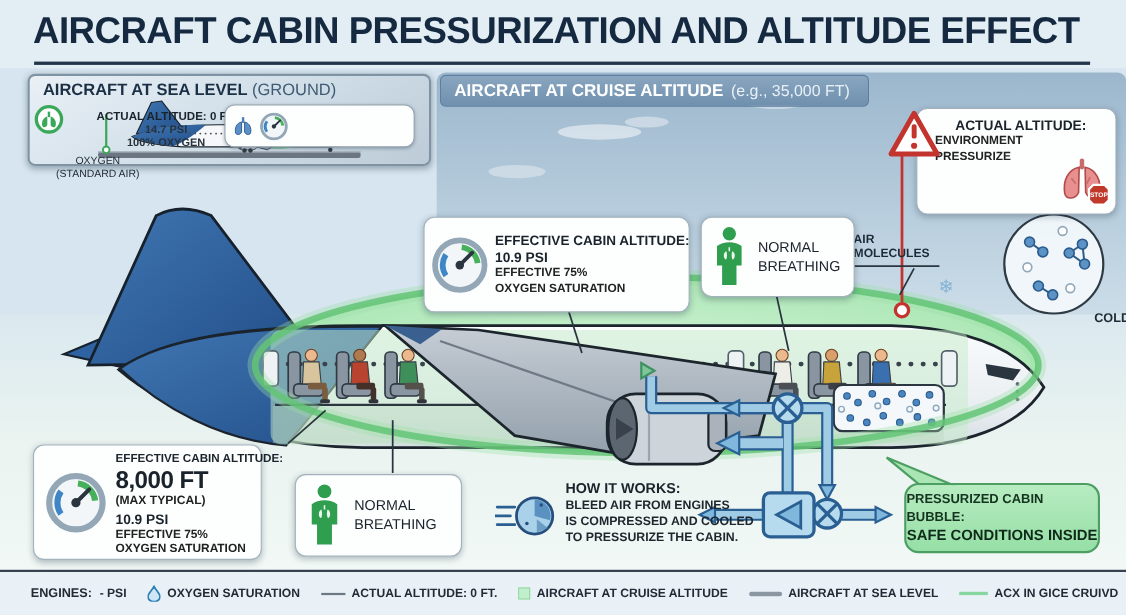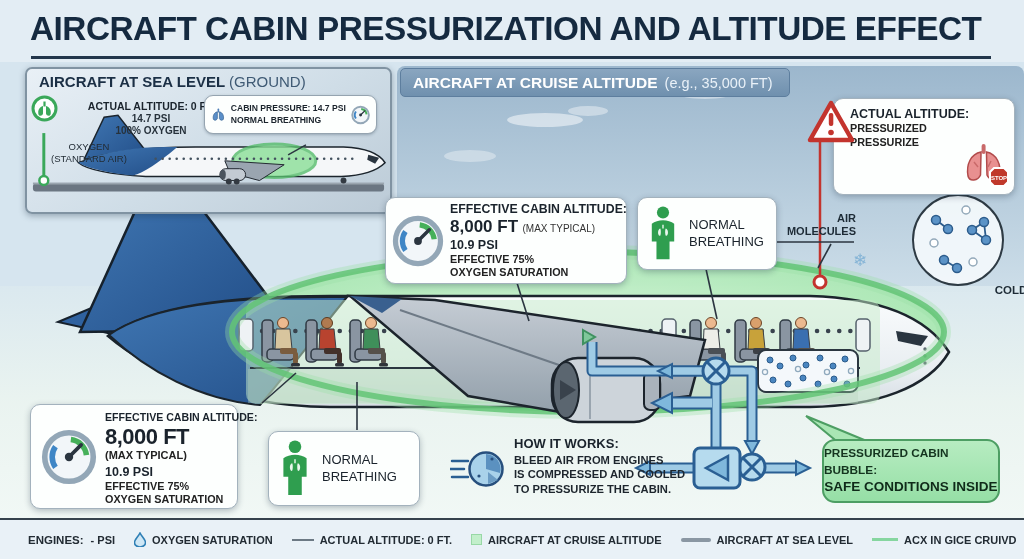--- a/index.html
+++ b/index.html
@@ -8,21 +8,21 @@
          font-family:"Liberation Sans",sans-serif;color:#1a232c;background:#d6e5ef;padding-left:20px;}
   .abs{position:absolute;}
   
   .topstrip{left:0;top:0;width:1024px;height:62px;background:#e3edf4;z-index:2;}
   .title{left:30px;top:9px;font-size:34px;font-weight:800;letter-spacing:-.5px;
          color:#152a40;white-space:nowrap;z-index:5;transform:scaleX(.98);transform-origin:left;}
   .title-rule{left:31px;top:56px;width:960px;height:3px;background:#22364b;z-index:5;}
   
   .scene{left:0;top:0;width:1024px;height:559px;z-index:1;pointer-events:none;}
   
-  .sea-panel{left:25px;top:67px;width:367px;height:147px;border:2px solid #8093a2;border-radius:7px;
+  .sea-panel{left:25px;top:67px;width:367px;height:84px;border:2px solid #8093a2;border-radius:7px;
              background:linear-gradient(150deg,#e9f0f6 0%,#cfdde7 55%,#bccbd7 100%);
              box-shadow:0 2px 6px rgba(30,50,70,.35);z-index:3;}
   .sea-svg{left:0;top:0;width:100%;height:100%;z-index:1;}
   .sea-head{left:12px;top:4px;font-size:15px;font-weight:800;color:#1b2f45;z-index:2;white-space:nowrap;}
   .sea-head .lite{font-weight:400;color:#3f5a74;}
   .sea-alt{left:58px;top:31px;width:132px;text-align:center;z-index:2;line-height:1.2;}
   .sea-alt .b1{font-size:10.5px;font-weight:800;white-space:nowrap;}
   .sea-alt .b2,.sea-alt .b3{font-size:10px;font-weight:600;color:#27323c;}
   .oxy-marker{left:24px;top:72px;font-size:9.5px;line-height:1.25;color:#222c35;z-index:2;text-align:center;}
   .oxy-badge{left:4px;top:26px;width:27px;height:27px;z-index:2;}
@@ -33,29 +33,29 @@
   
   .cruise-banner{left:400px;top:68px;width:390px;height:29px;border-radius:5px;
                  background:linear-gradient(#8aa6c0,#6f90ae);border:1px solid #5d7e9e;
                  display:flex;align-items:center;padding-left:12px;z-index:3;white-space:nowrap;}
   .cruise-banner .b{font-size:15.5px;font-weight:800;color:#ffffff;}
   .cruise-banner .lite{font-size:14.5px;font-weight:400;color:#e9f1f8;margin-left:7px;}
   
   .card{background:#fdfffe;border:1.5px solid #a3b2bd;border-radius:10px;
         box-shadow:0 2px 6px rgba(25,45,65,.3);z-index:3;}
   .warn-card{left:833px;top:98px;width:182px;height:97px;padding:7px 8px 6px 16px;line-height:1.3;}
-  .warn-card .h{font-size:12.5px;font-weight:800;}
+  .warn-card .h{font-size:12.5px;font-weight:800;text-align:center;}
   .warn-card .alt{font-size:17px;font-weight:800;}
   .warn-card .note{font-size:9.5px;font-weight:400;color:#333;}
   .warn-card .psi{font-size:13px;font-weight:800;margin-top:3px;}
   .warn-card .env{font-size:10.8px;font-weight:600;color:#222;line-height:1.25;}
   .warn-tri{left:-28px;top:0px;width:50px;height:46px;}
   .warn-lungs{right:4px;bottom:4px;width:52px;height:48px;position:absolute;}
   
-  .air-label{left:776px;top:212px;width:80px;text-align:right;font-size:11px;line-height:1.2;
+  .air-label{left:776px;top:212px;width:80px;text-align:left;font-size:11px;line-height:1.2;
              color:#1d2b36;z-index:3;font-weight:600;}
   .cold-label{left:980px;top:284px;width:62px;text-align:center;font-size:11.5px;color:#1d2b36;z-index:3;font-weight:600;}
   .snowflake{left:853px;top:250px;font-size:17px;color:#85b4d6;z-index:3;}
   
   .cab-top{left:385px;top:197px;width:242px;height:87px;display:flex;align-items:center;padding:4px 4px 4px 6px;}
   .cab-top .txt{line-height:1.22;white-space:nowrap;}
   .cab-top .h{font-size:12.3px;font-weight:800;}
   .cab-top .alt{font-size:17px;font-weight:800;}
   .cab-top .note{font-size:10px;font-weight:400;color:#333;}
   .cab-top .psi{font-size:12.5px;font-weight:800;}
@@ -390,24 +390,20 @@
     <div class="abs oxy-marker">
       <div>OXYGEN</div>
       <div>(STANDARD AIR)</div>
     </div>
     <div class="abs sea-card">
       <svg width="20" height="19" viewBox="0 0 22 20">
         <rect x="9.8" y="1" width="2.4" height="6" rx="1" fill="#4f7fb8"></rect>
         <path d="M9.5,6 C4.5,7 2.5,12 3.5,17 C4.5,19.5 8.5,19 9.5,16 Z" fill="#5b8fc9" stroke="#33608f"></path>
         <path d="M12.5,6 C17.5,7 19.5,12 18.5,17 C17.5,19.5 13.5,19 12.5,16 Z" fill="#5b8fc9" stroke="#33608f"></path>
       </svg>
-      <div class="txt">
-        <div>CABIN PRESSURE: 14.7 PSI</div>
-        <div>NORMAL BREATHING</div>
-      </div>
       <svg width="26" height="26" viewBox="0 0 60 60">
         <circle cx="30" cy="30" r="26" fill="#f2f6f9" stroke="#93a7b7" stroke-width="6"></circle>
         <path d="M15.5,41 A19,19 0 0 1 15.5,19" fill="none" stroke="#3f86c6" stroke-width="6"></path>
         <path d="M32,11.3 A19,19 0 0 1 48.7,28" fill="none" stroke="#46b05a" stroke-width="6"></path>
         <line x1="30" y1="30" x2="43" y2="17" stroke="#2b3540" stroke-width="4" stroke-linecap="round"></line>
         <circle cx="30" cy="30" r="4.5" fill="#2b3540"></circle>
       </svg>
     </div>
   </div>
 
@@ -416,21 +412,21 @@
     <span class="lite">(e.g., 35,000 FT)</span>
   </div>
 
   <div class="abs card warn-card">
     <svg class="abs warn-tri" viewBox="0 0 50 46">
       <path d="M25,4 L46,41 L4,41 Z" fill="#ffffff" stroke="#c3342e" stroke-width="4.5" stroke-linejoin="round"></path>
       <rect x="22.8" y="14" width="4.5" height="13" rx="2" fill="#c3342e"></rect>
       <circle cx="25" cy="33.5" r="2.8" fill="#c3342e"></circle>
     </svg>
     <div class="h">ACTUAL ALTITUDE:</div>
-    <div class="env">PRESSURIZED</div>
+    <div class="env">ENVIRONMENT</div>
     <div class="env">PRESSURIZE</div>
     <svg class="warn-lungs" viewBox="0 0 52 48">
       <rect x="23.6" y="2" width="4" height="10" rx="2" fill="#c96a6a"></rect>
       <path d="M23,10 C13,12 8,22 10,34 C11.5,40 20,39 22.5,33 L23,12 Z" fill="#e89090" stroke="#b14b4b" stroke-width="1.5"></path>
       <path d="M28.5,10 C38.5,12 43.5,22 41.5,34 C40,40 31.5,39 29,33 L28.5,12 Z" fill="#e89090" stroke="#b14b4b" stroke-width="1.5"></path>
       <path d="M16,20 L20,25 M33,19 L30,25" stroke="#c96a6a" stroke-width="1.5" fill="none"></path>
       <g>
         <polygon points="36,26 46,26 50,30 50,40 46,44 36,44 32,40 32,30" fill="#c0392b" stroke="#ffffff" stroke-width="2"></polygon>
         <text x="41" y="37.5" font-size="6" font-weight="bold" fill="#ffffff" text-anchor="middle" font-family="Liberation Sans, sans-serif">STOP</text>
       </g>
@@ -447,24 +443,20 @@
   <div class="abs card cab-top">
     <svg width="52" height="52" viewBox="0 0 60 60" style="flex:none;margin-right:6px;">
       <circle cx="30" cy="30" r="26" fill="#f2f6f9" stroke="#93a7b7" stroke-width="6"></circle>
       <path d="M15.5,41 A19,19 0 0 1 15.5,19" fill="none" stroke="#3f86c6" stroke-width="6"></path>
       <path d="M32,11.3 A19,19 0 0 1 48.7,28" fill="none" stroke="#46b05a" stroke-width="6"></path>
       <line x1="30" y1="30" x2="43" y2="17" stroke="#2b3540" stroke-width="4" stroke-linecap="round"></line>
       <circle cx="30" cy="30" r="4.5" fill="#2b3540"></circle>
     </svg>
     <div class="txt">
       <div class="h">EFFECTIVE CABIN ALTITUDE:</div>
-      <div>
-        <span class="alt">8,000 FT</span>
-        <span class="note">(MAX TYPICAL)</span>
-      </div>
       <div class="psi">10.9 PSI</div>
       <div class="l">EFFECTIVE 75%</div>
       <div class="l">OXYGEN SATURATION</div>
     </div>
   </div>
 
   <div class="abs card breathe breathe-top">
     <svg width="34" height="56" viewBox="0 0 36 60" style="flex:none;">
       <circle cx="18" cy="7" r="6.5" fill="#2f9e4f"></circle>
       <path d="M6,19 C12,14 24,14 30,19 L30,38 L25,38 L25,57 L11,57 L11,38 L6,38 Z" fill="#2f9e4f"></path>

